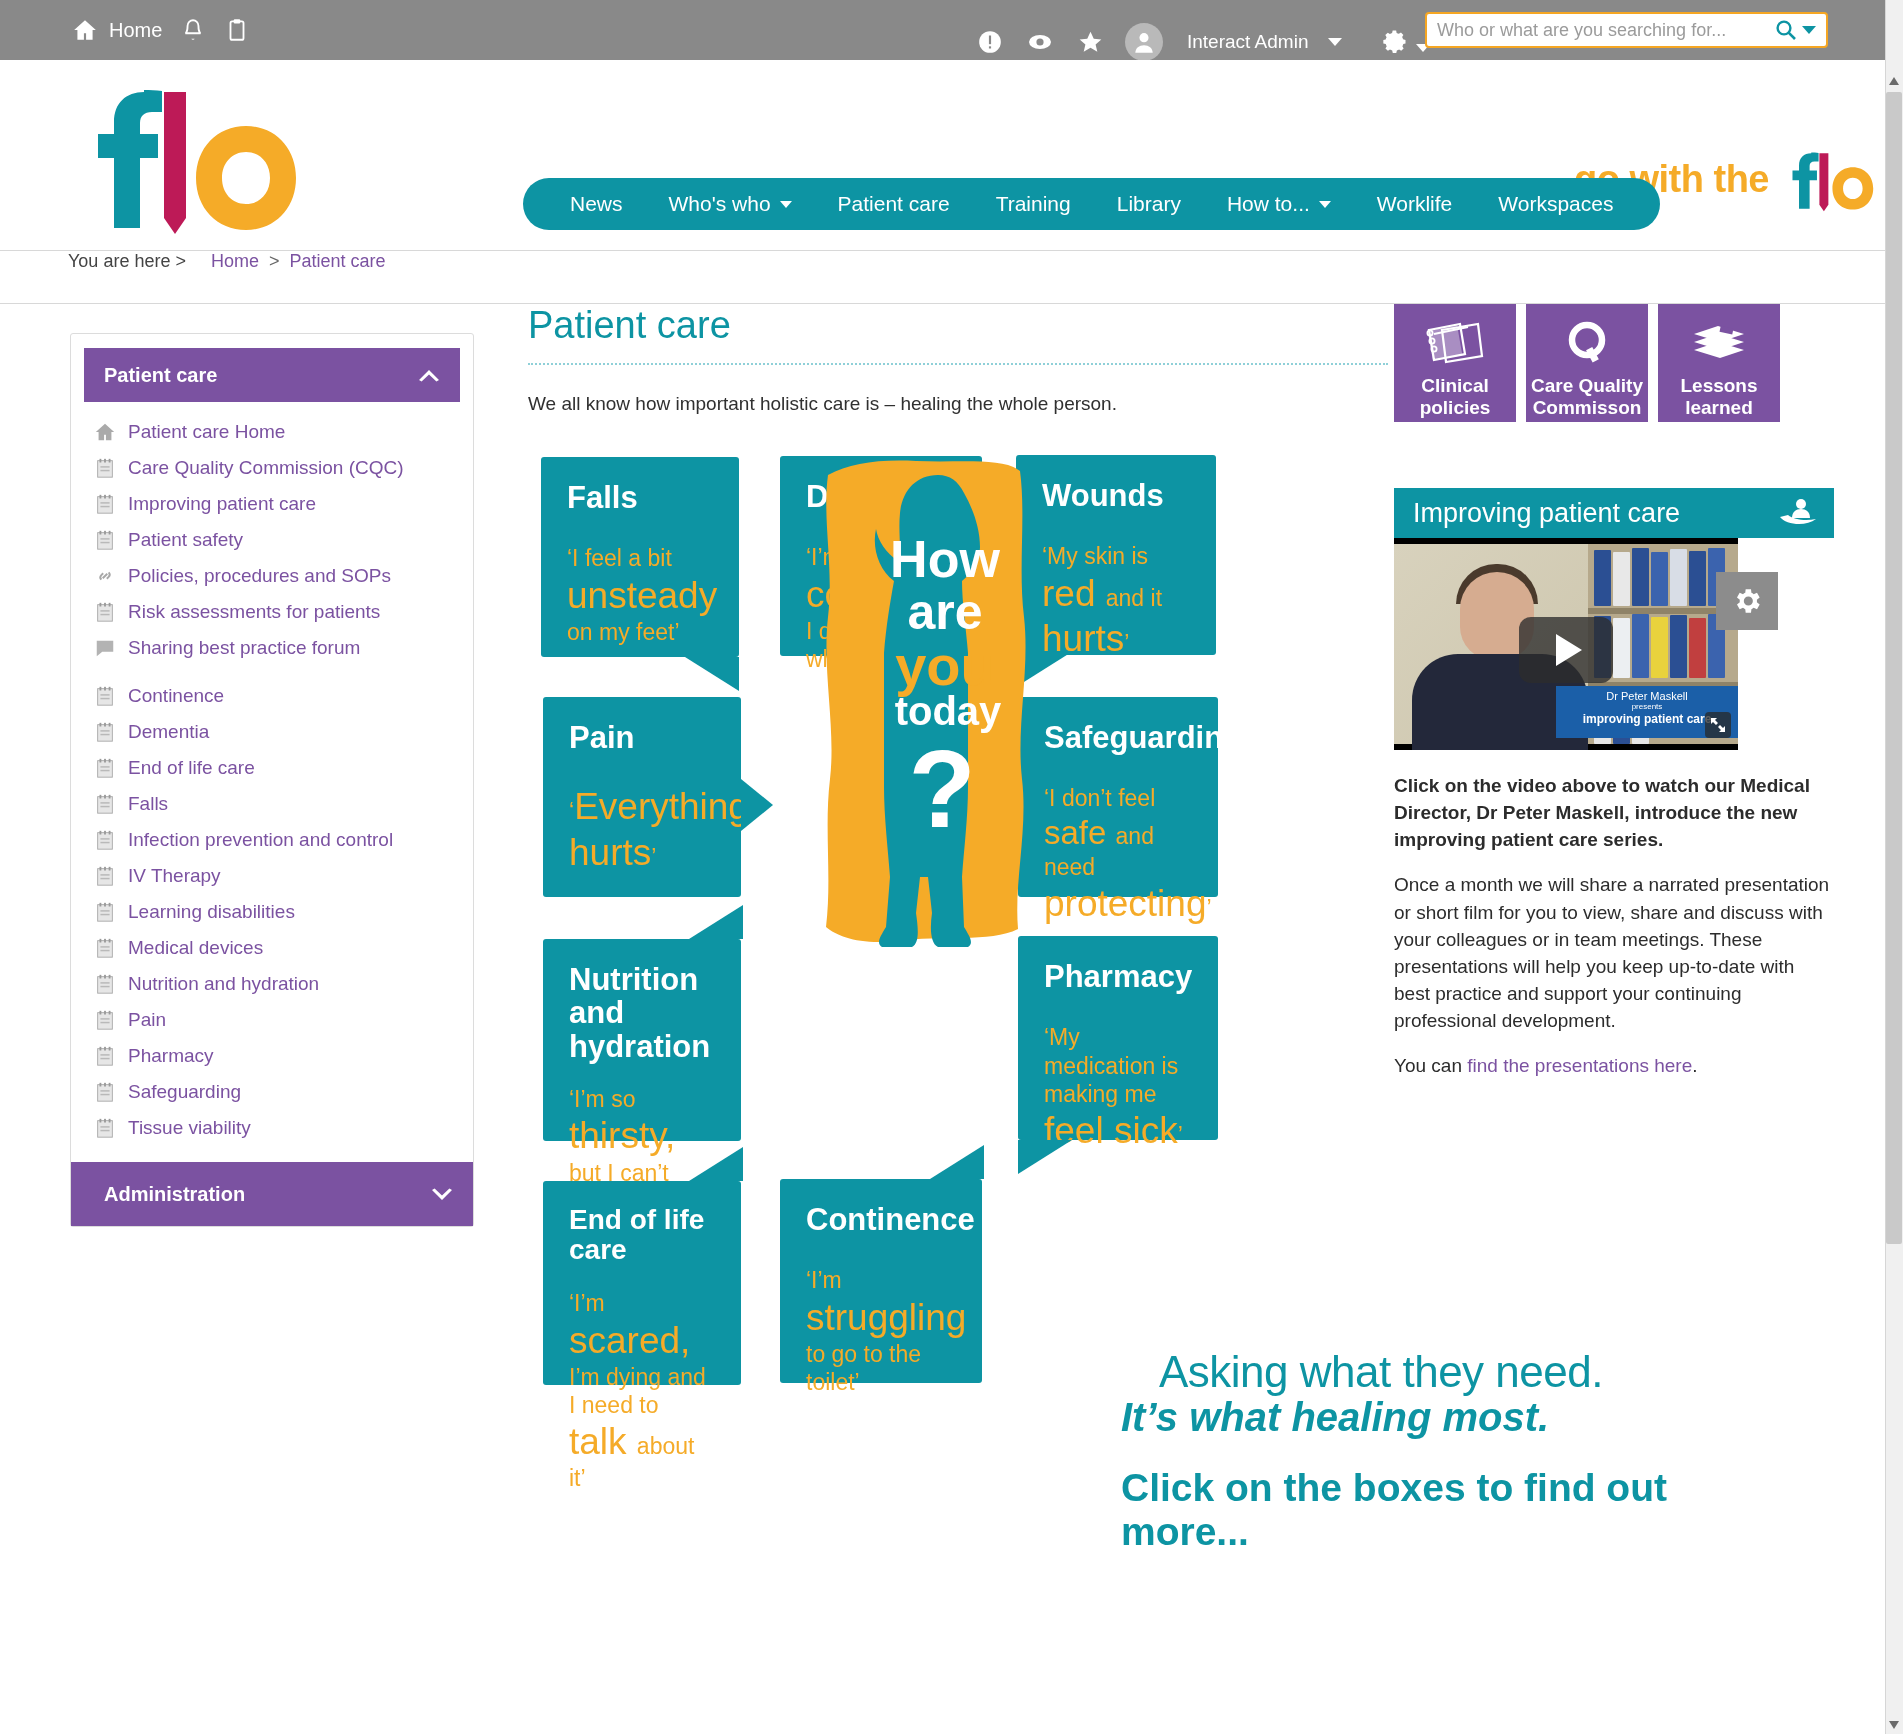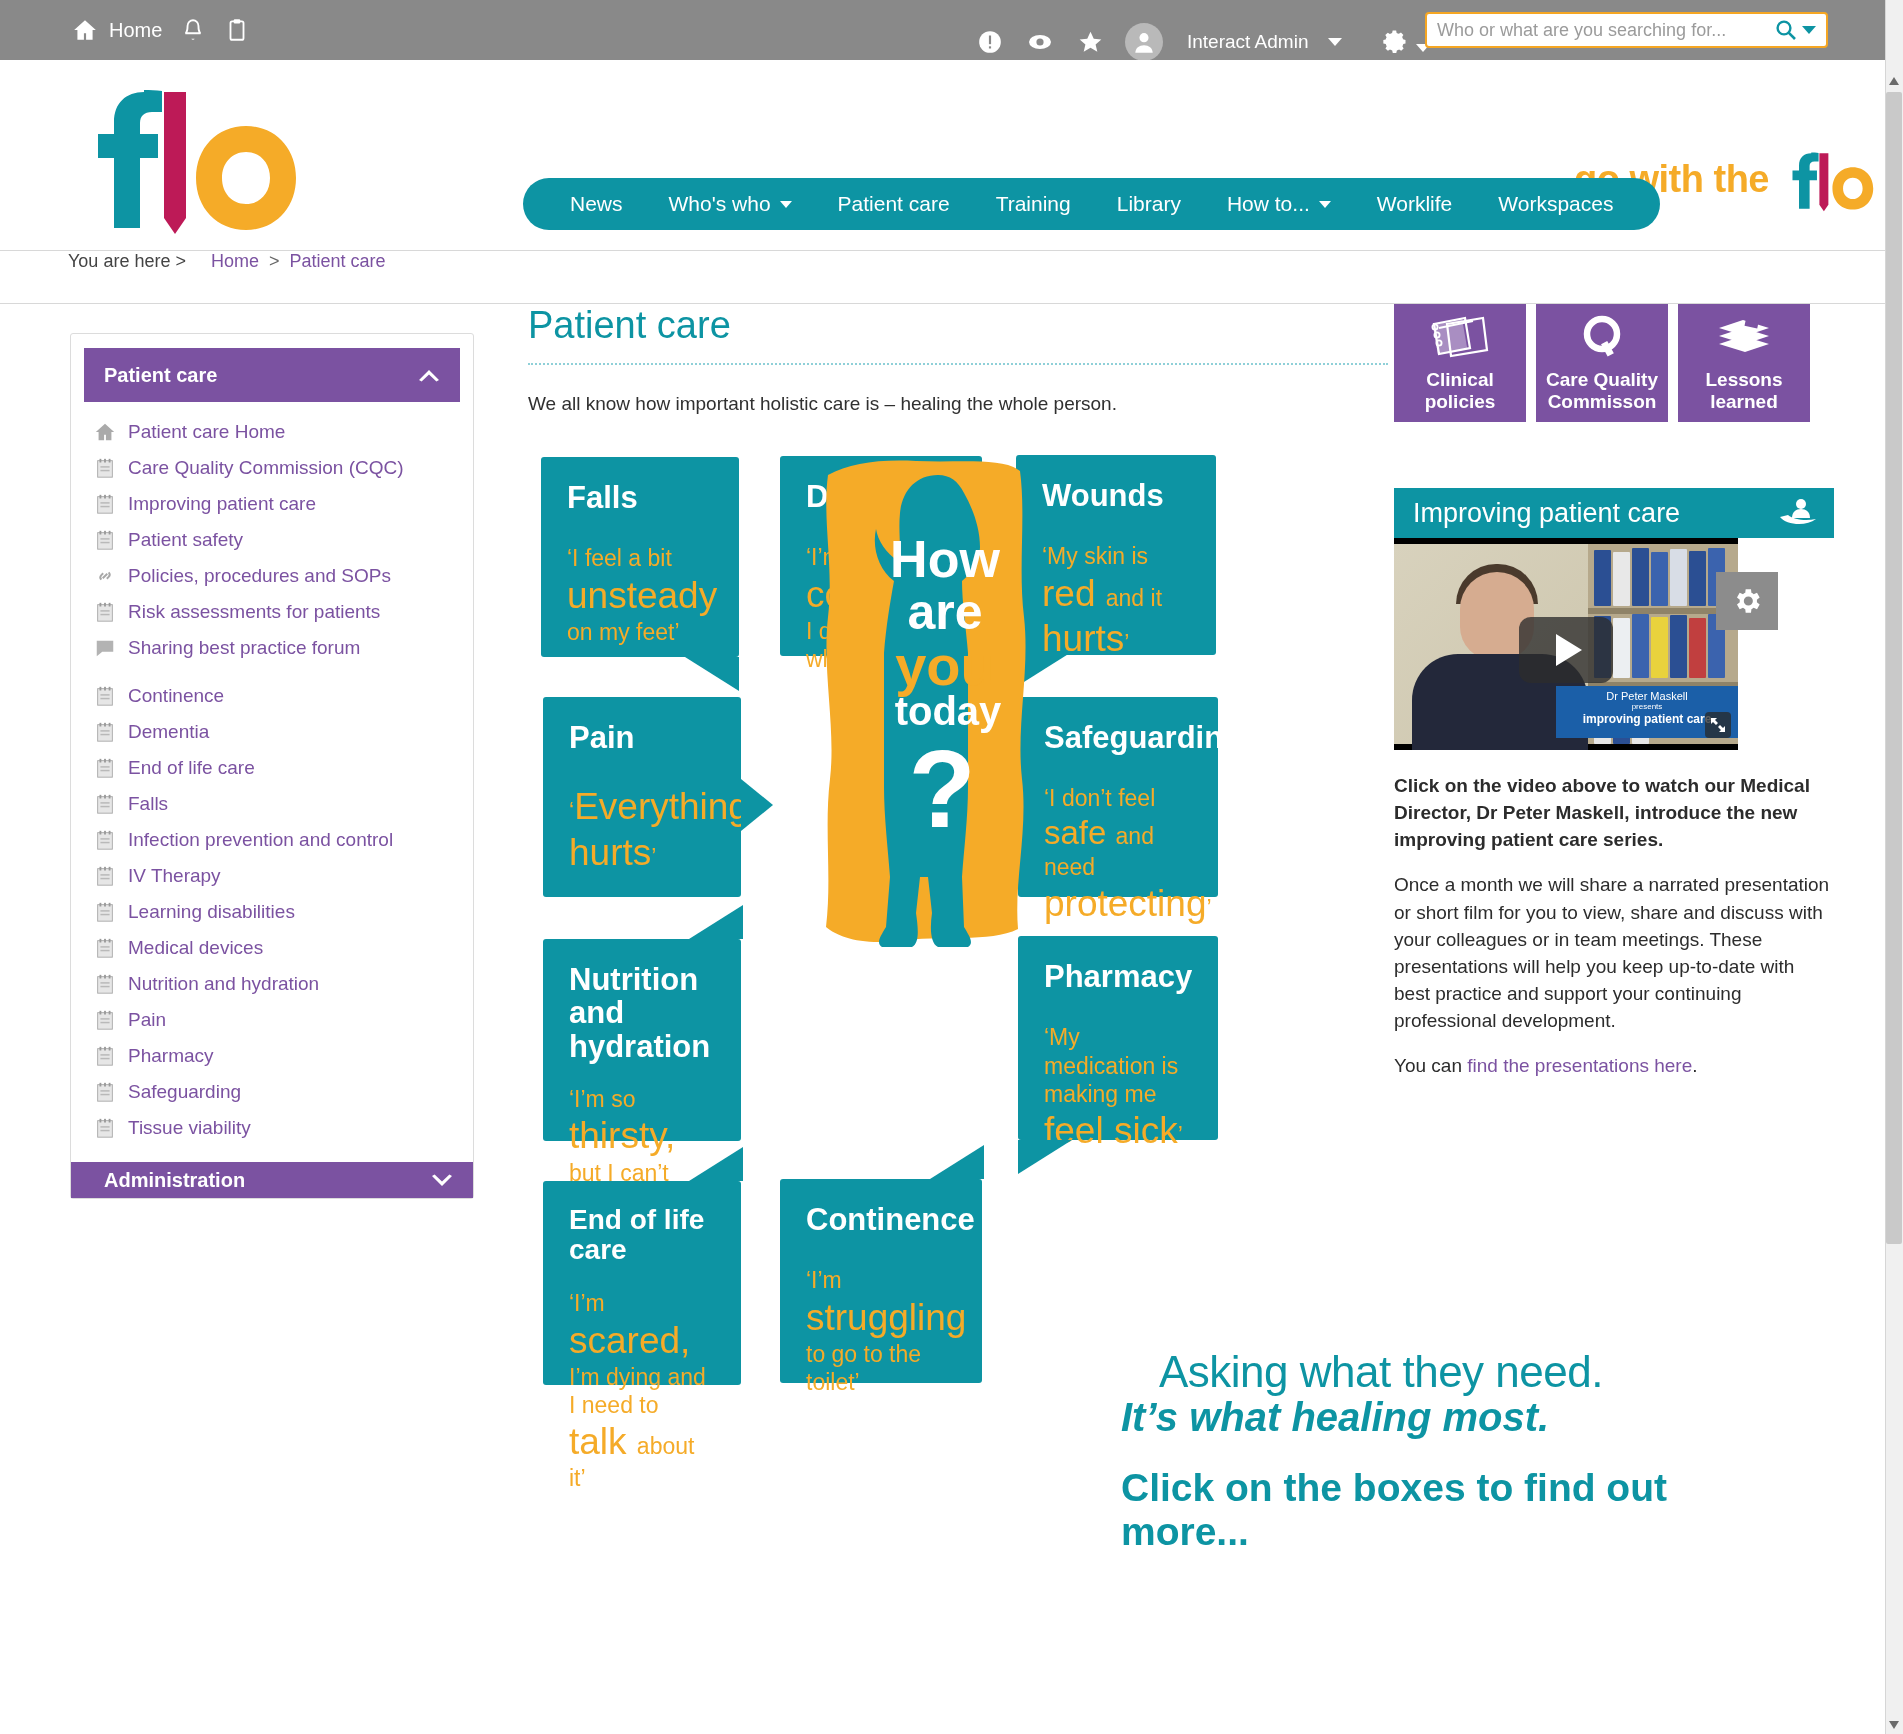--- a/index.html
+++ b/index.html
@@ -85,21 +85,21 @@
   }
   .chev { width: 22px; height: 13px; }
   .side-list { padding: 12px 0 8px 0; text-align: center; }
   .side-item {
     display: flex; align-items: center; gap: 12px;
     padding: 7px 0 7px 10px; color: #7b52a1; font-size: 19px;
   }
   .side-ico { width: 22px; height: 22px; flex: none; display: block; }
   .side-gap { height: 12px; }
   .side-foot {
-    background: #7b52a1; color: #fff; height: 36px; margin: 8px -13px 0 -13px;
+    background: #7b52a1; color: #fff; height: 64px; margin: 8px -13px 0 -13px;
     display: flex; align-items: center; justify-content: space-between;
     padding: 0 20px 0 33px; font-size: 20px; font-weight: 700;
   }
 
   
   .main { position: absolute; left: 528px; top: 0; width: 860px; }
   .main h1 { color: #0d94a3; font-size: 38px; font-weight: 400; padding: 0 0 16px 0; }
   .main .rule { border-bottom: 2px dotted #8fd0d8; margin-bottom: 28px; }
   .intro { font-size: 19px; color: #303030; }
 
@@ -124,23 +124,23 @@
 
   .slogan { position: absolute; left: 593px; top: 1043px; width: 560px; }
   .slogan .l1 { color: #0d94a3; font-size: 44px; font-weight: 400; letter-spacing: -0.5px; margin-left: 38px; }
   .slogan .l2 { color: #0d94a3; font-size: 40px; font-weight: 700; font-style: italic; margin-top: -2px; }
   .slogan .l3 { color: #0d94a3; font-size: 39px; font-weight: 700; margin-top: 26px; }
 
   
   .right { position: absolute; left: 1394px; top: 0; width: 440px; }
   .tiles { display: flex; gap: 10px; }
   .tile {
-    width: 132px; height: 118px; background: #7b52a1; color: #fff;
+    width: 122px; height: 118px; background: #7b52a1; color: #fff;
     display: flex; flex-direction: column; align-items: center;
-    justify-content: flex-end; padding-bottom: 10px; text-align: center;
+    justify-content: flex-end; padding-bottom: 4px; text-align: center;
     font-size: 19px; font-weight: 700; line-height: 1.13;
   }
   .tile svg { margin-bottom: 7px; }
   .vid-head {
     margin-top: 66px; background: #0d94a3; color: #fff; height: 50px;
     display: flex; align-items: center; justify-content: space-between;
     padding: 0 16px 0 19px; font-size: 27px;
   }
   .vid {
     position: relative; width: 344px; height: 212px; background: #000;

